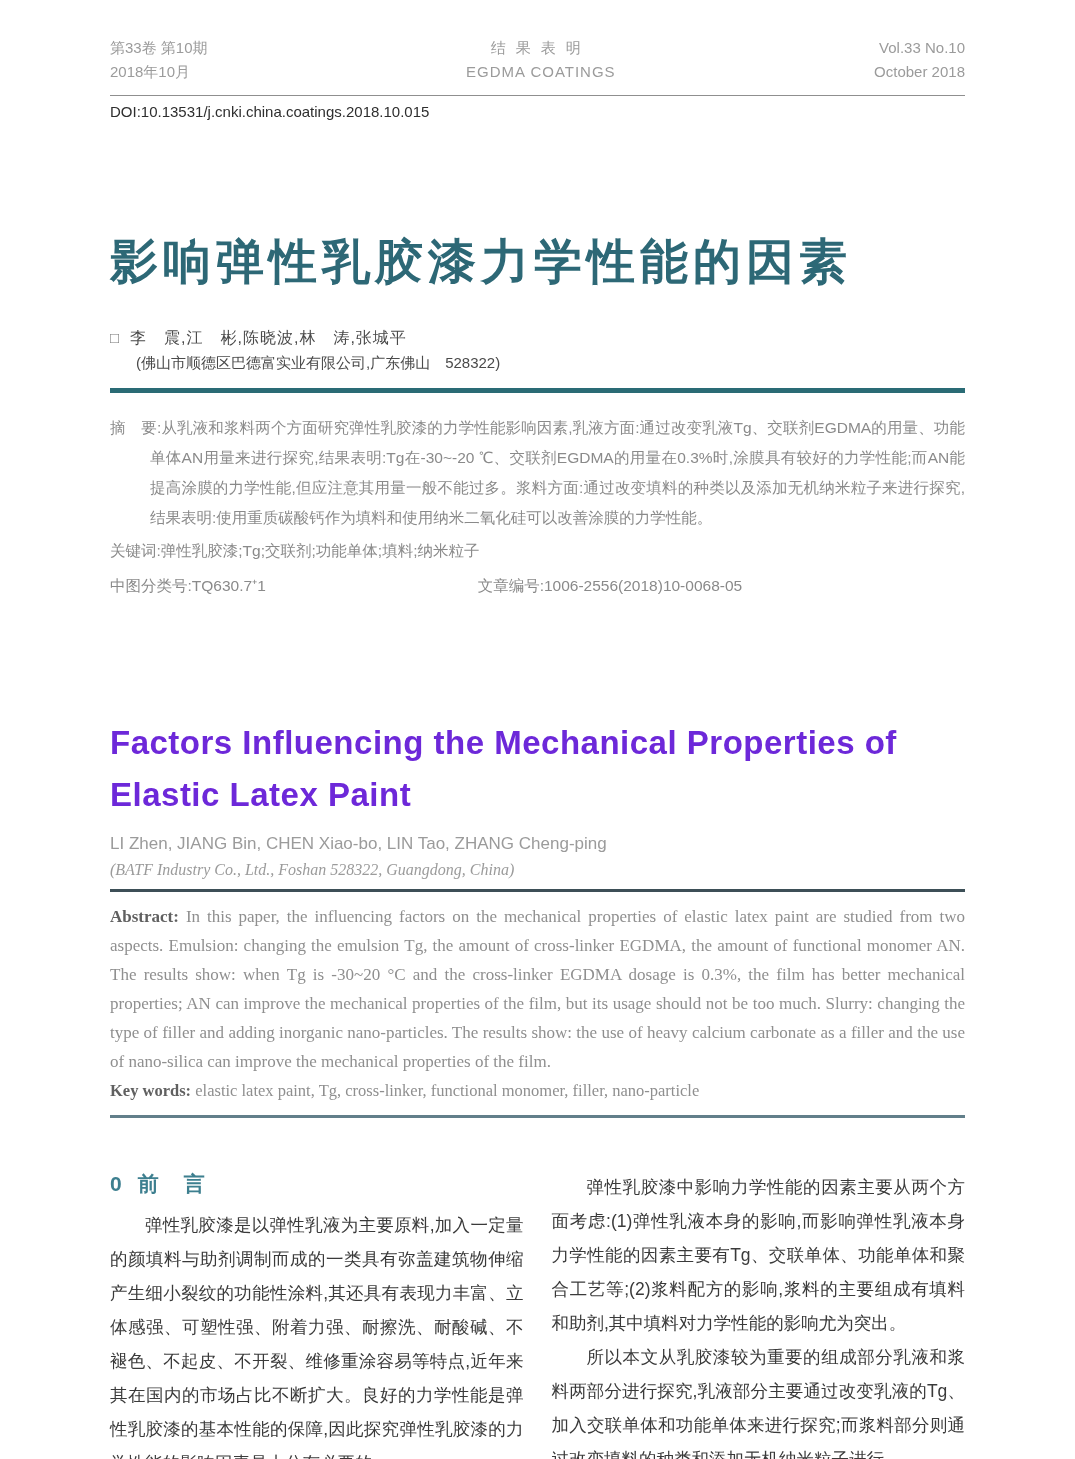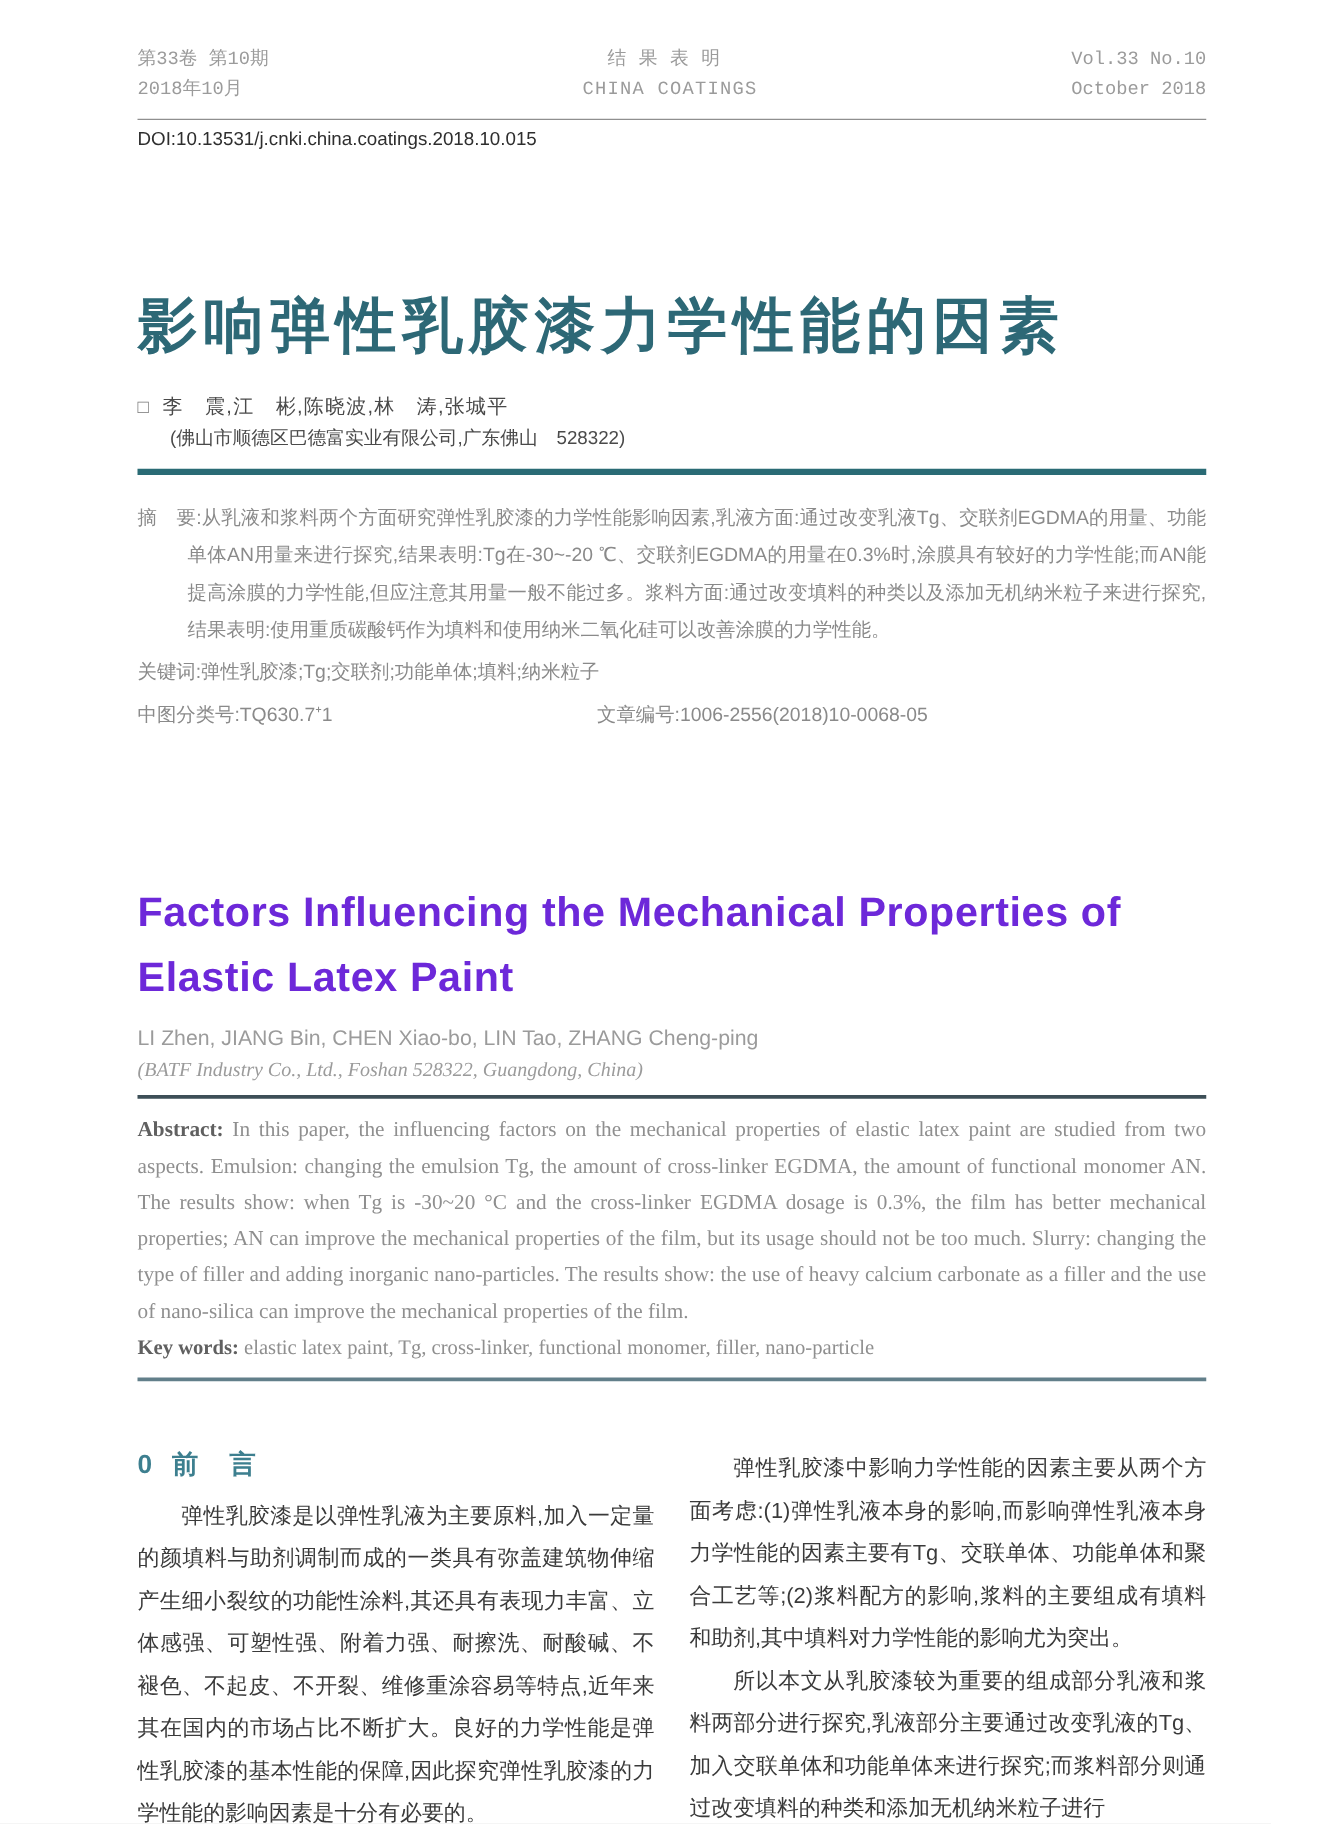--- a/index.html
+++ b/index.html
@@ -9,39 +9,39 @@
     width: 1075px;
     height: 1459px;
     margin: 0 auto;
     background: #ffffff;
     font-family: "Liberation Sans", sans-serif;
     color: #3f3f3f;
     padding: 36px 110px 0 110px;
     overflow: hidden;
   }
   
-  .jheader { display: flex; justify-content: space-between; align-items: center; font-family: Liberation Mono, monospace; }
+  .jheader { display: flex; justify-content: space-between; align-items: center; }
   .jheader .col { font-size: 15px; line-height: 24px; color: #9b9b9b; }
   .jh-center { text-align: center; }
   .jh-center .zh { letter-spacing: 10px; }
   .jh-center .en { letter-spacing: 1px; }
   .jh-right { text-align: right; }
   .header-rule { height: 1px; background: #8f8f8f; margin-top: 11px; }
   .doi { font-family: Liberation Sans, sans-serif; font-size: 15px; color: #2e2e2e; margin-top: 7px; }
 
   
   .title-zh {
     margin-top: 112px;
     font-size: 48px;
     font-weight: bold;
     letter-spacing: 5px;
     color: #2d6876;
     line-height: 60px;
   }
-  .authors-zh { margin-top: 23px; font-size: 16px; color: #4a4a4a; letter-spacing: 1px; }
+  .authors-zh { margin-top: 36px; font-size: 16px; color: #4a4a4a; letter-spacing: 1px; }
   .authors-zh .square { color: #777; margin-right: 10px; font-size: 15px; }
   .affil-zh { margin-top: 5px; padding-left: 26px; font-size: 15px; color: #4a4a4a; }
   .rule-teal-thick { height: 5px; background: #2a6b75; margin-top: 15px; }
 
   
   .abstract-zh {
     margin-top: 20px;
     font-size: 15.5px;
     line-height: 30px;
     color: #8a8a8a;
@@ -102,21 +102,21 @@
 
 <div class="page">
 
   <div class="jheader">
     <div class="col jh-left">
       <div>第33卷 第10期</div>
       <div>2018年10月</div>
     </div>
     <div class="col jh-center">
       <div class="zh">结果表明</div>
-      <div class="en">CHINA COATINGS</div>
+      <div class="en">EGDMA COATINGS</div>
     </div>
     <div class="col jh-right">
       <div>Vol.33  No.10</div>
       <div>October  2018</div>
     </div>
   </div>
   <div class="header-rule"></div>
   <div class="doi">DOI:10.13531/j.cnki.china.coatings.2018.10.015</div>
 
   <h1 class="title-zh">影响弹性乳胶漆力学性能的因素</h1>

